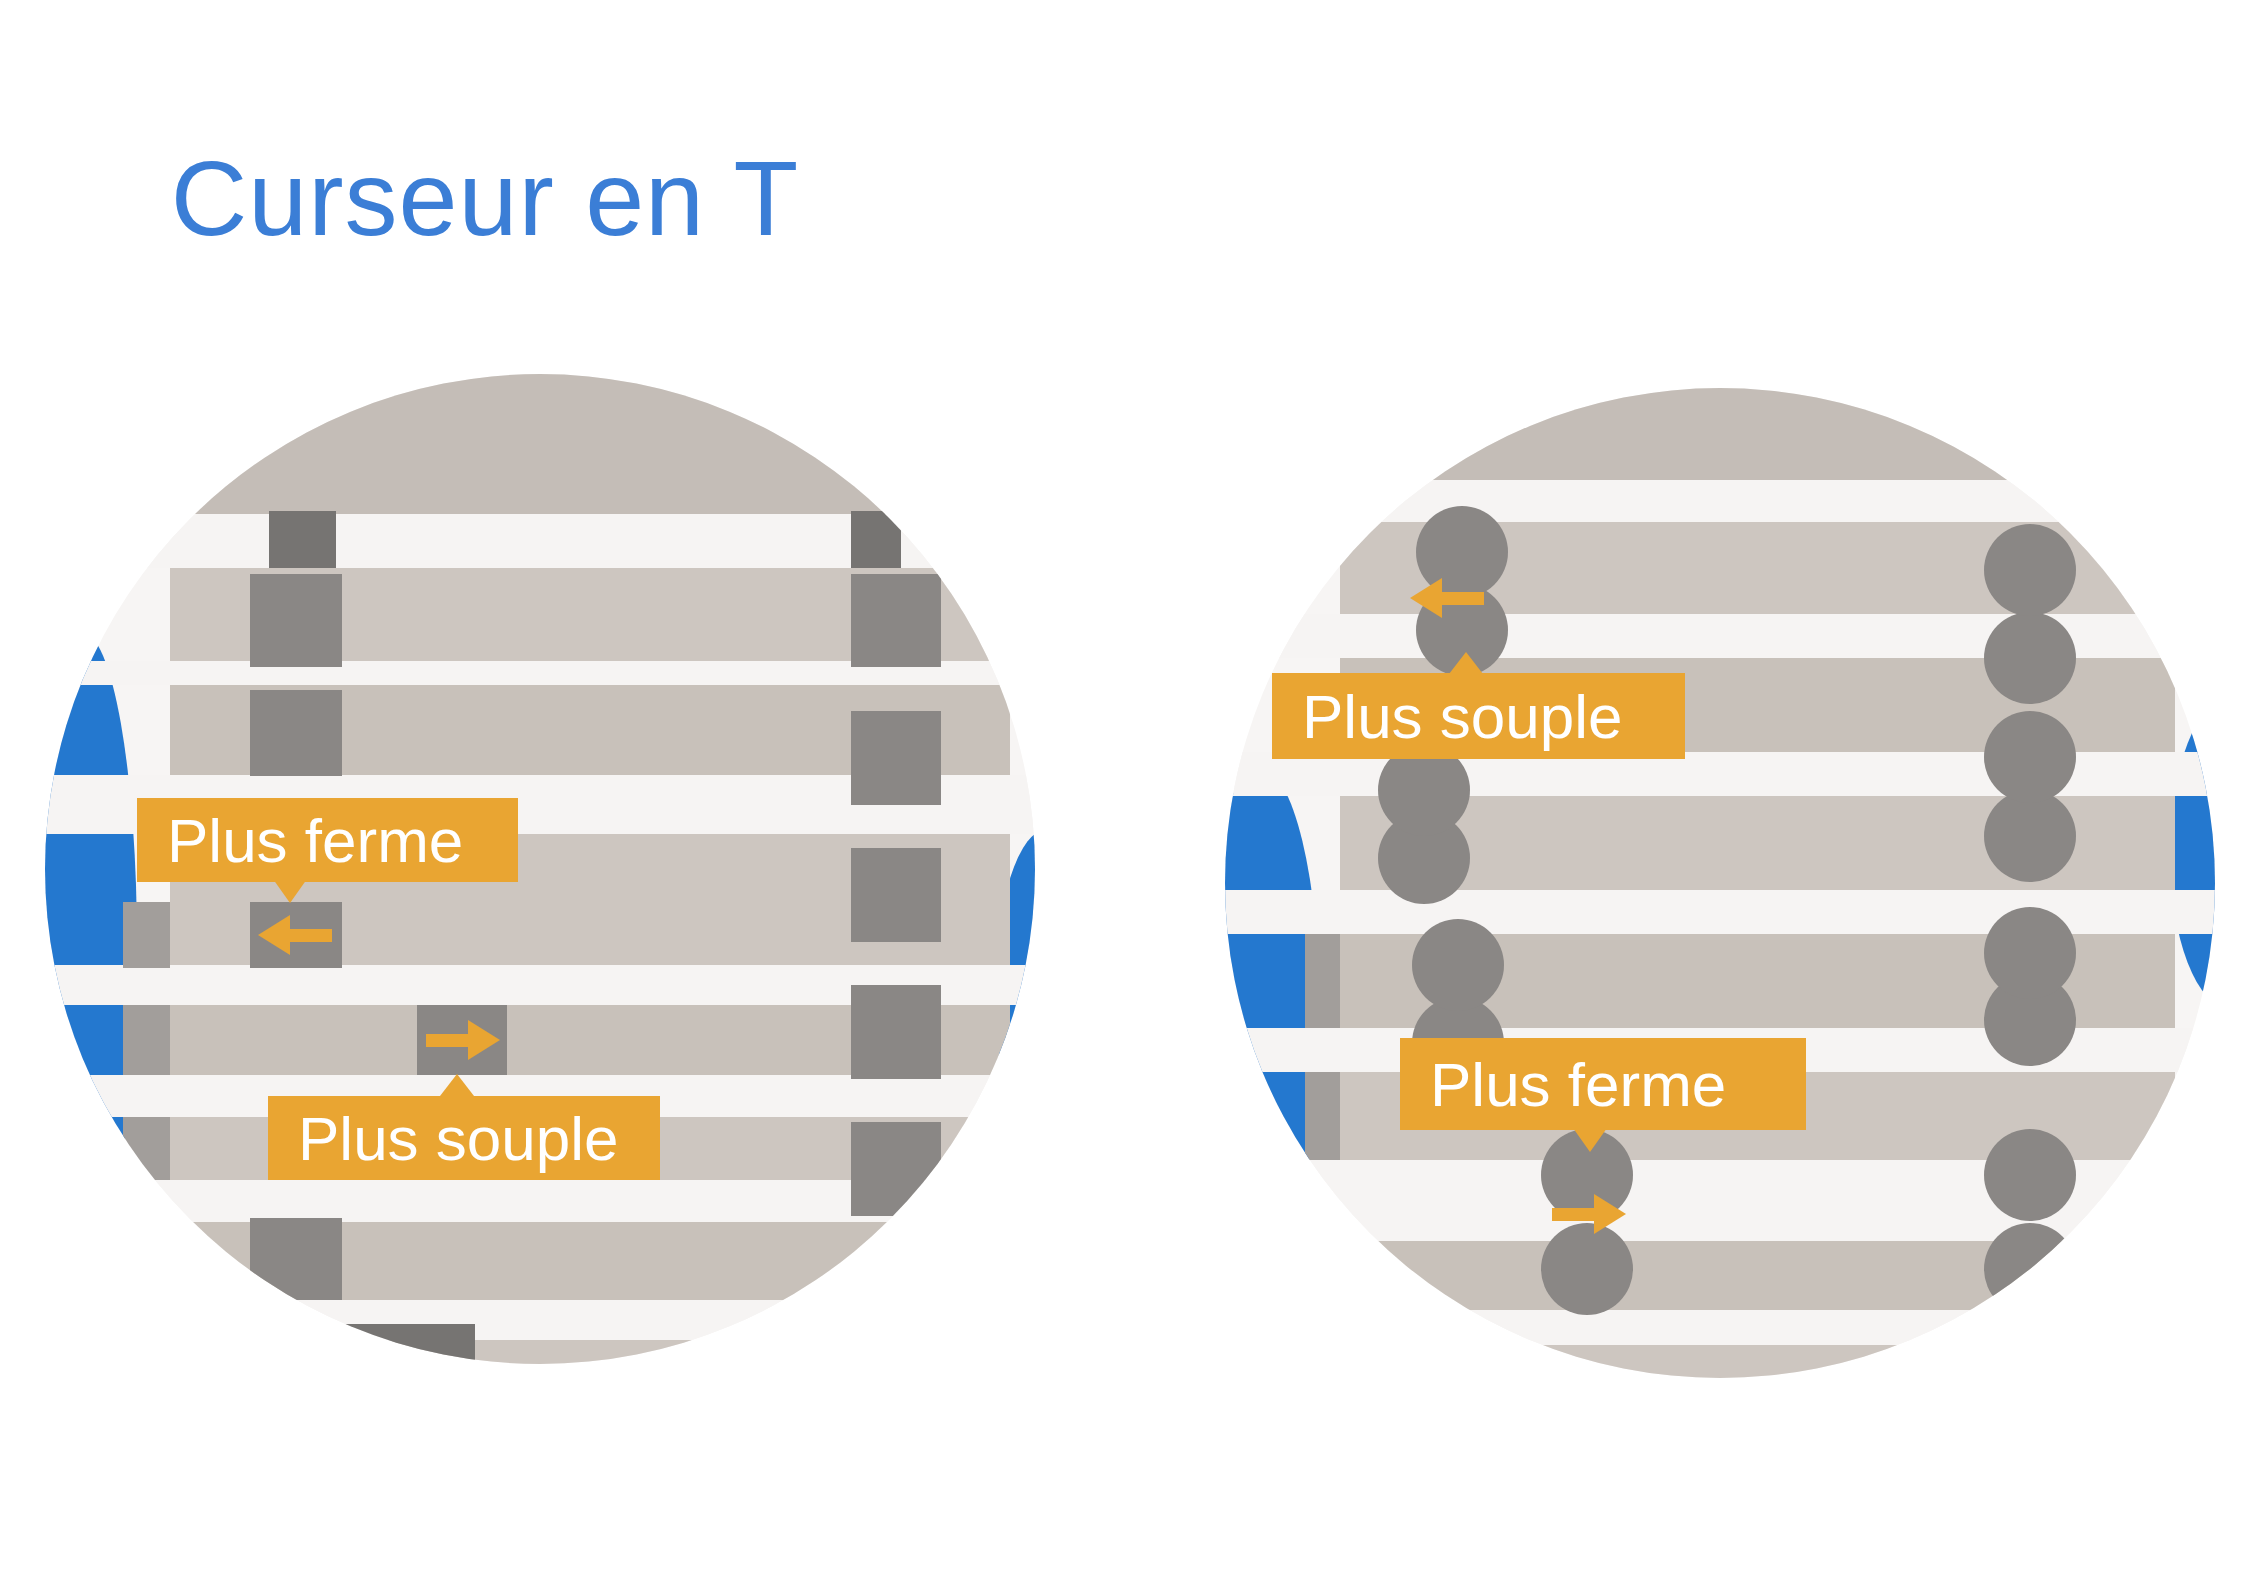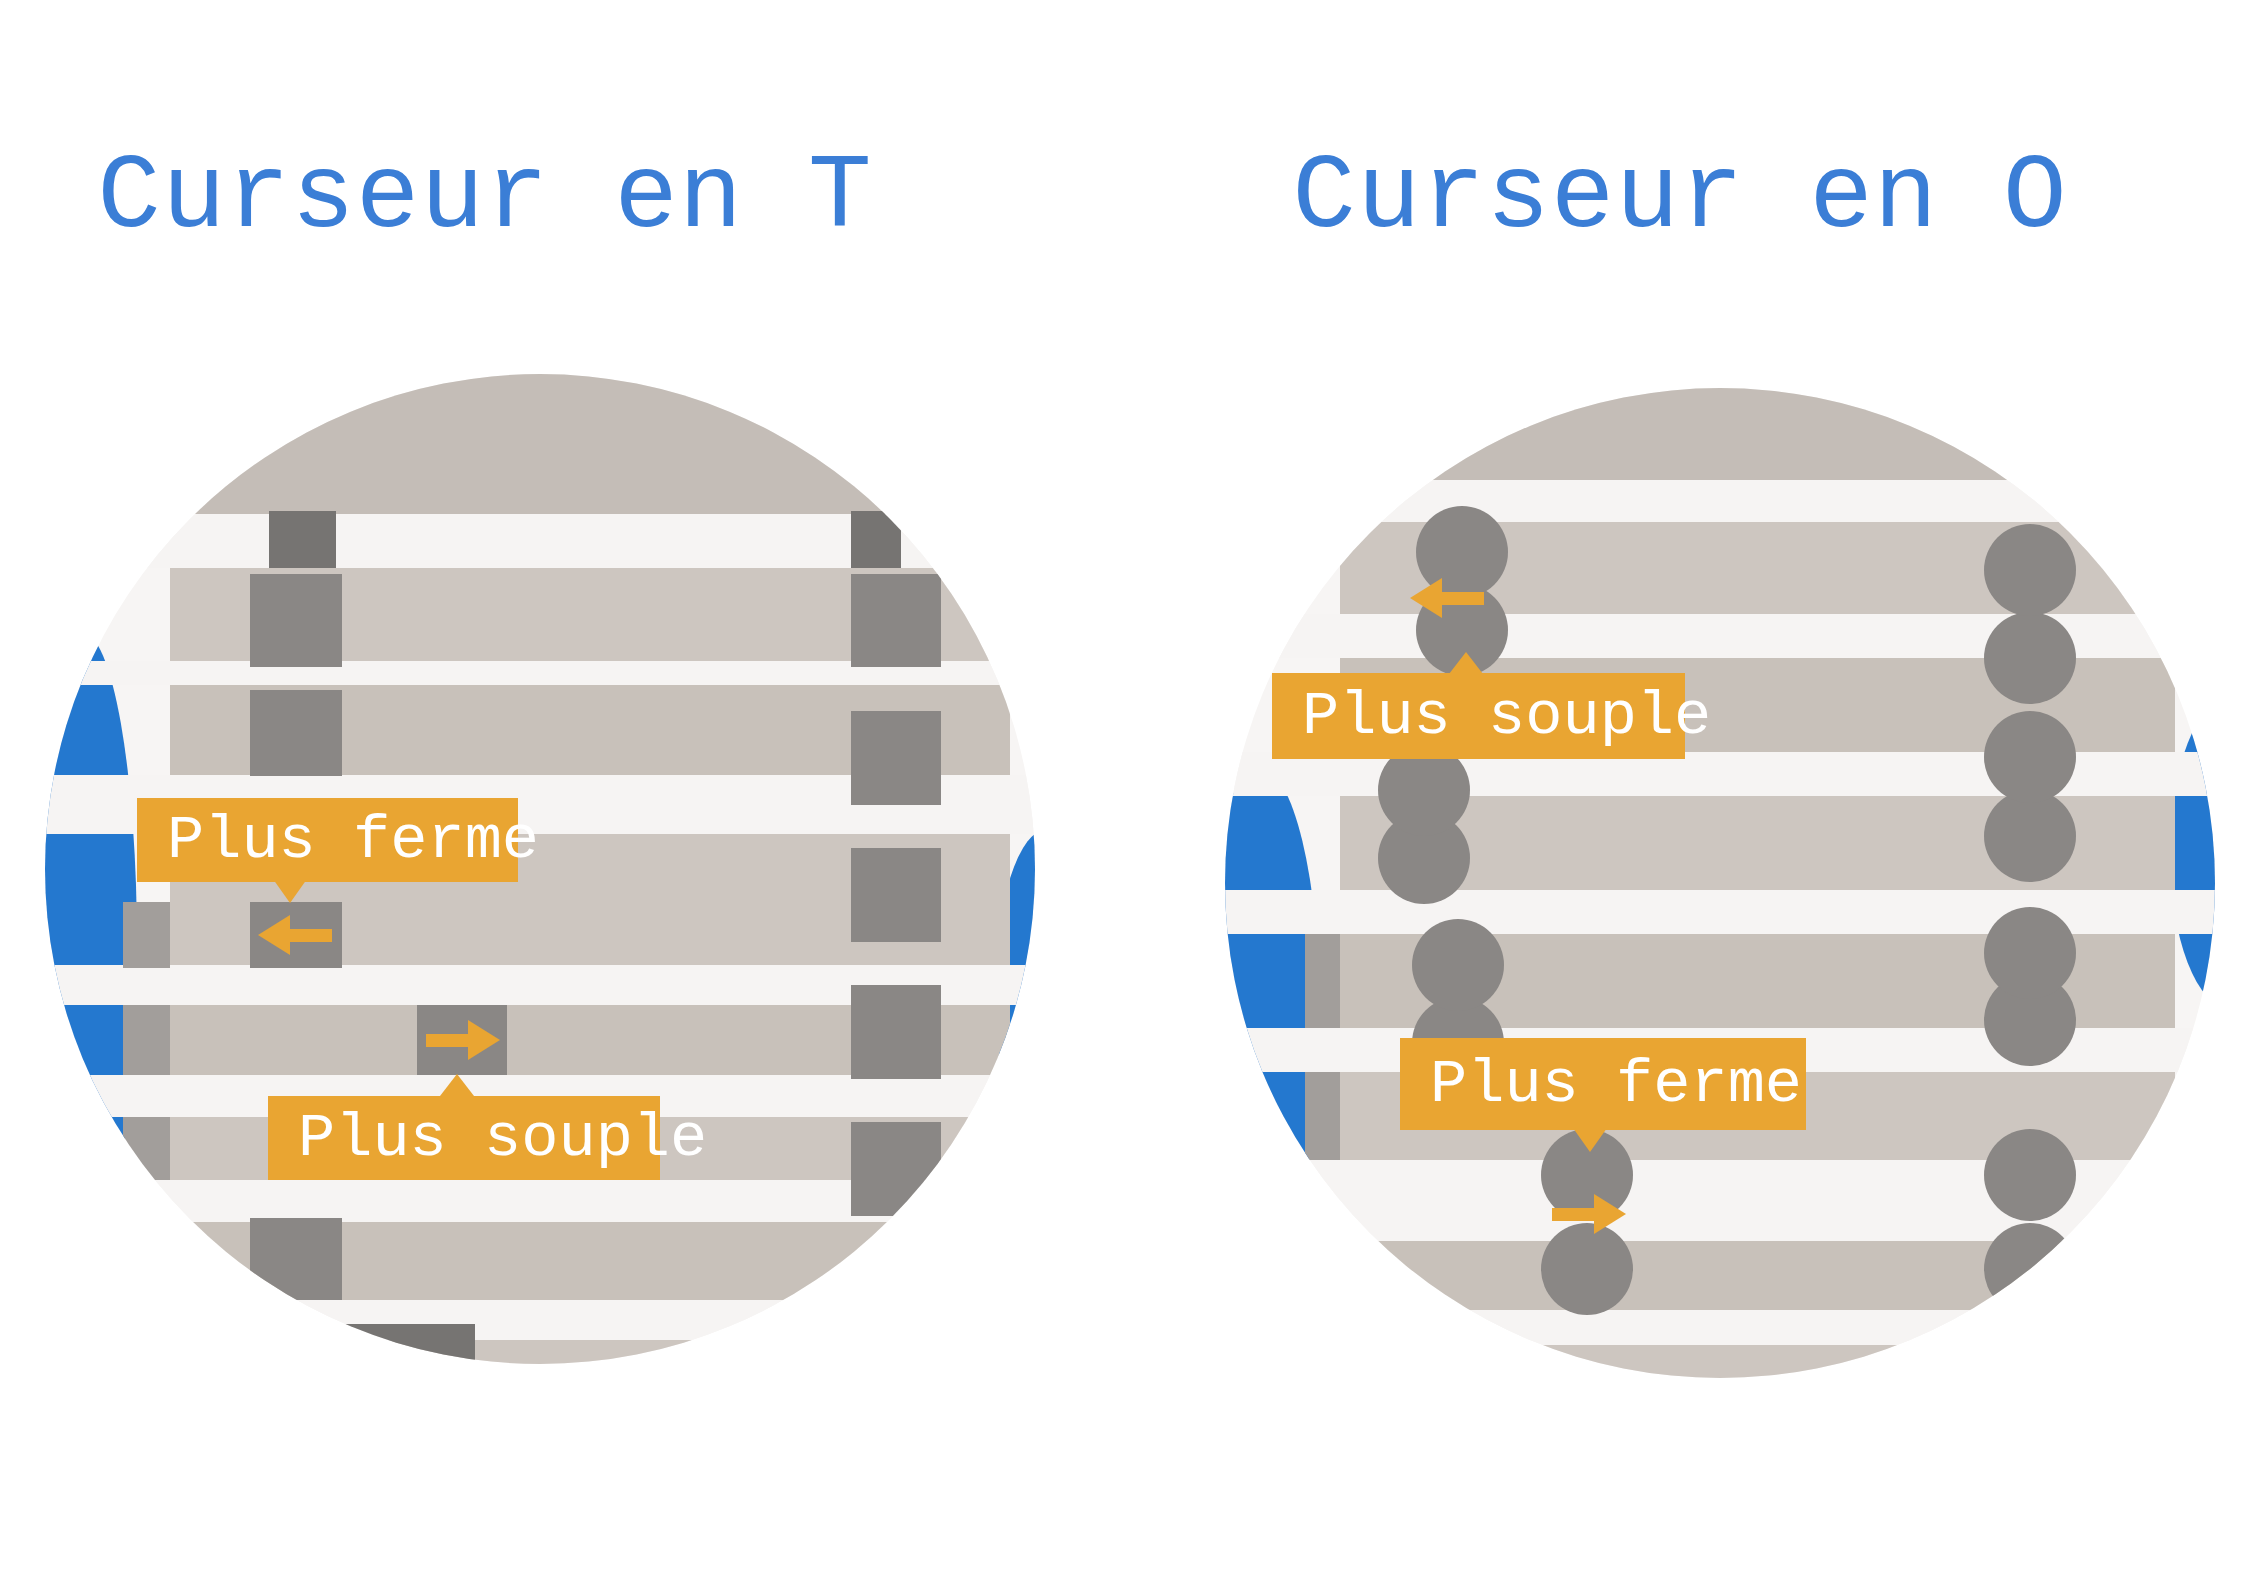--- a/index.html
+++ b/index.html
@@ -1,17 +1,17 @@
 <!DOCTYPE html>
 <html style="--title-blue: #3b7ed6; --accent-blue: #2478cf; --label-orange: #e9a532; --label-text: #ffffff; --slat-beige: #cdc6c0; --slat-beige-alt: #c8c1ba; --slat-top-band: #c4bdb7; --slat-gap: #f6f4f3; --slider-gray: #8a8785; --end-cap-gray: #a29e9b; --tab-gray: #767472; --circle-bg: #f7f5f4;"><head>
 <meta charset="utf-8">
 <style>
   html,body{margin:0;padding:0;background:#ffffff;}
   .canvas{position:relative;width:2245px;height:1587px;background:#ffffff;overflow:hidden;
-          font-family:Liberation Mono, monospace;}
+          font-family:Liberation Sans, sans-serif;}
   .title{position:absolute;top:138px;font-size:106px;letter-spacing:1px;color:var(--title-blue);
          text-align:center;white-space:nowrap;}
   #title-left{left:45px;width:880px;}
   #title-right{left:1240px;width:880px;}
   .circle{position:absolute;width:990px;height:990px;border-radius:50%;overflow:hidden;
           background:var(--circle-bg);}
   #circle-left{left:45px;top:374px;}
   #circle-right{left:1225px;top:388px;}
   .circle *{position:absolute;}
   .cresc{border-radius:50%;background:var(--accent-blue);z-index:1;}
@@ -40,21 +40,20 @@
   .plabel{background:var(--label-orange);color:var(--label-text);font-size:62px;
           padding-left:30px;box-sizing:border-box;white-space:nowrap;z-index:9;
           display:flex;align-items:center;}
 </style>
 </head>
 <body>
 
 <div class="canvas">
 
   <div class="title" id="title-left">Curseur en T</div>
-  <div class="title" id="title-right">Curseur en O</div>
 
   <div class="circle" id="circle-left">
       <div class="sq" style="left: 806px; top: 880px; width: 90px; height: 60px;"></div>
       <div class="sq" style="left: 806px; top: 748px; width: 90px; height: 94px;"></div>
       <div class="sq" style="left: 806px; top: 611px; width: 90px; height: 94px;"></div>
       <div class="sq" style="left: 806px; top: 474px; width: 90px; height: 94px;"></div>
       <div class="sq" style="left: 806px; top: 337px; width: 90px; height: 94px;"></div>
       <div class="sq" style="left: 806px; top: 200px; width: 90px; height: 93px;"></div>
       <div class="sq" style="left: 205px; top: 844px; width: 92px; height: 82px;"></div>
       <div class="sq" style="left: 205px; top: 316px; width: 92px; height: 86px;"></div>

